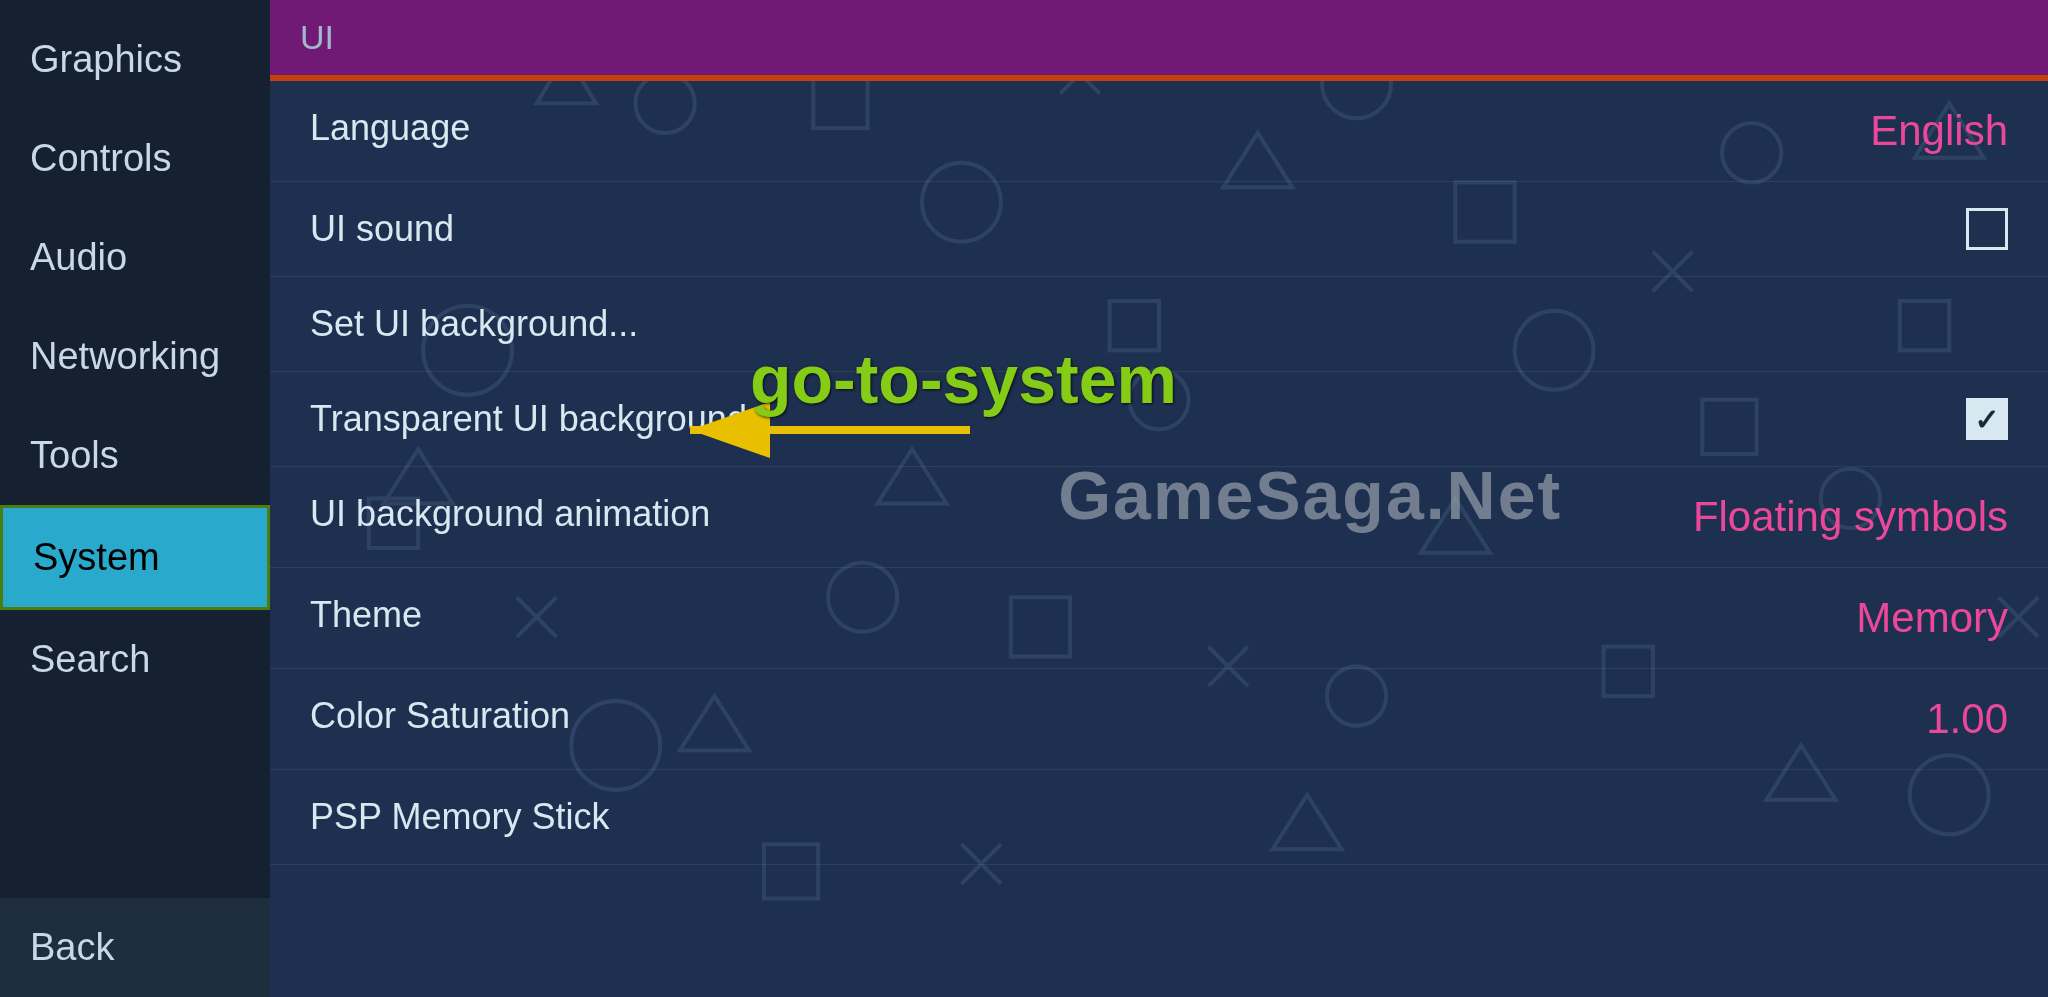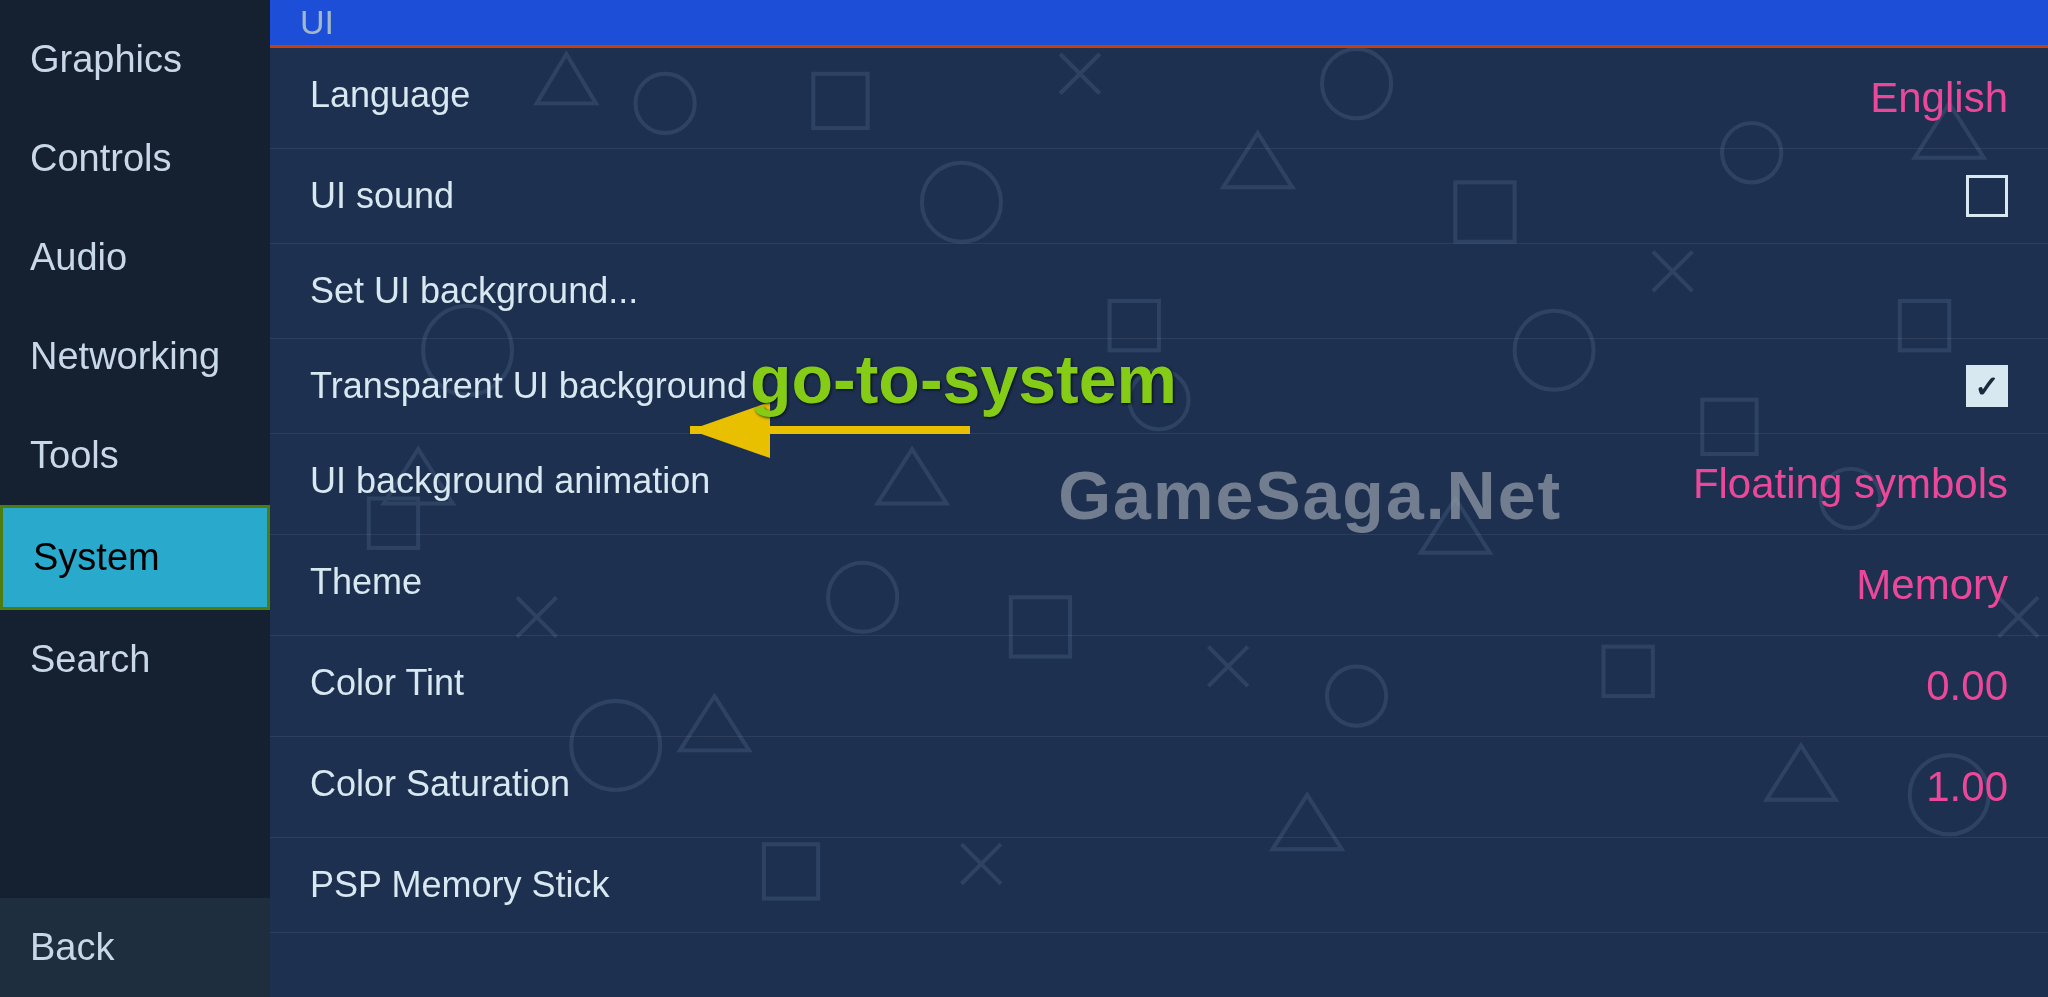--- a/index.html
+++ b/index.html
@@ -73,25 +73,25 @@
       position: absolute;
       top: 0; left: 0;
       width: 100%; height: 100%;
       opacity: 0.15;
     }
 
     
     .header-bar {
       position: relative;
       z-index: 1;
-      background-color: #1d4ed8;
-      padding: 3px 30px;
+      background-color: #701a75;
+      padding: 18px 30px;
       font-size: 34px;
       color: #a0b8c8;
-      border-bottom: 3px solid #c2410c;
+      border-bottom: 6px solid #c2410c;
     }
 
     
     .settings-list {
       position: relative;
       z-index: 1;
       flex: 1;
       overflow-y: auto;
     }
 
@@ -285,24 +285,20 @@
     <div class="settings-row">
       <span class="settings-row-label">UI background animation</span>
       <span class="settings-row-value">Floating symbols</span>
     </div>
 
     <div class="settings-row">
       <span class="settings-row-label">Theme</span>
       <span class="settings-row-value">Memory</span>
     </div>
 
-    <div class="settings-row">
-      <span class="settings-row-label">Color Tint</span>
-      <span class="settings-row-value">0.00</span>
-    </div>
 
     <div class="settings-row">
       <span class="settings-row-label">Color Saturation</span>
       <span class="settings-row-value">1.00</span>
     </div>
 
     <div class="settings-row">
       <span class="settings-row-label">PSP Memory Stick</span>
     </div>
 

